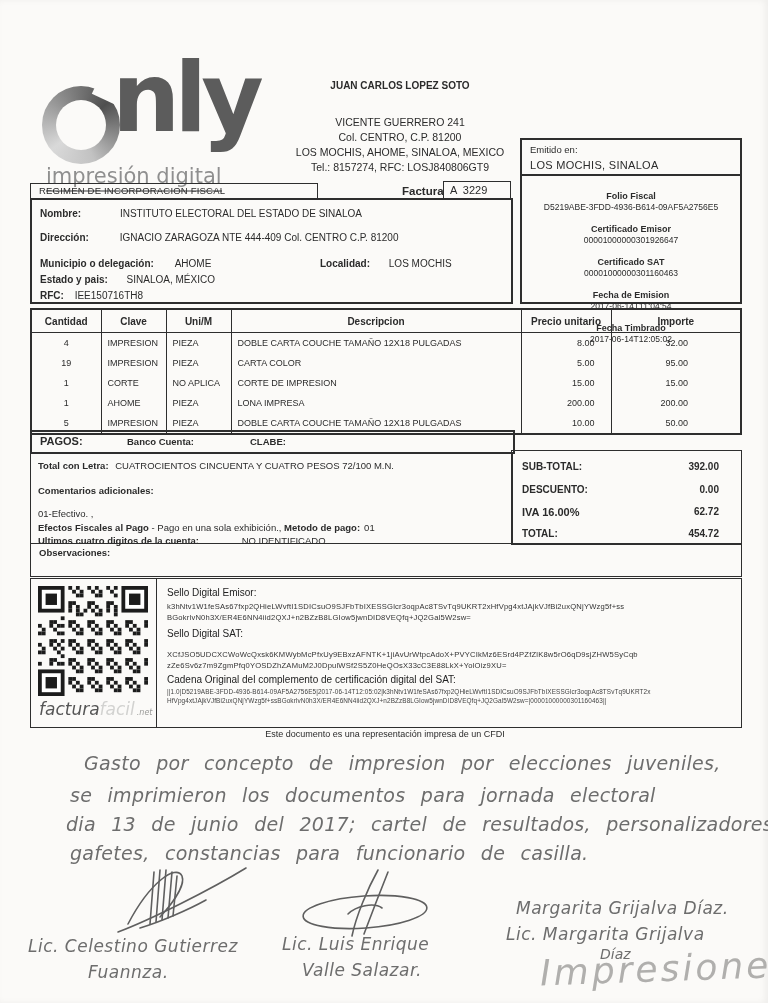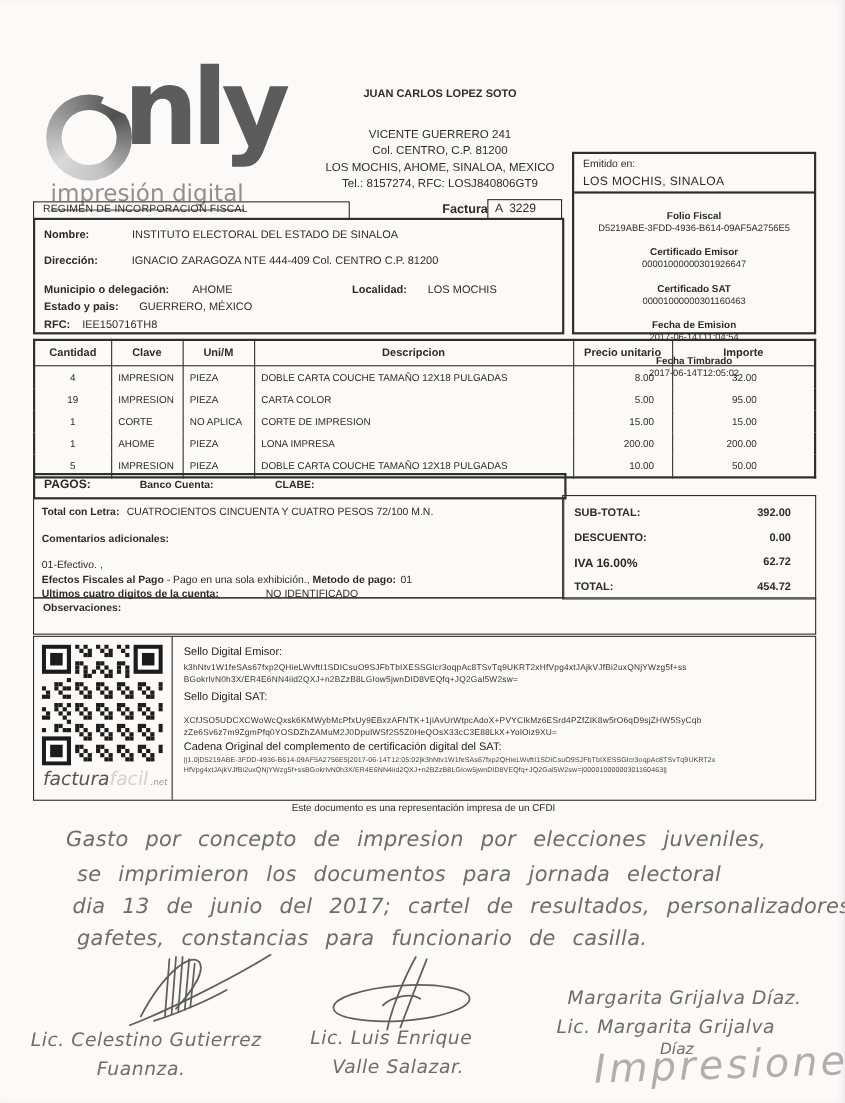--- a/index.html
+++ b/index.html
@@ -112,21 +112,21 @@
   <div class="frow" style="left:40px;top:258px;">
     <span class="lbl">Municipio o delegación:</span>
     <span style="margin-left:10px;">AHOME</span>
   </div>
   <div class="frow" style="left:320px;top:258px;">
     <span class="lbl">Localidad:</span>
     <span style="margin-left:8px;">LOS MOCHIS</span>
   </div>
   <div class="frow" style="left:40px;top:274px;">
     <span class="lbl">Estado y pais:</span>
-    <span style="margin-left:8px;">GUERRERO, MÉXICO</span>
+    <span style="margin-left:8px;">SINALOA, MÉXICO</span>
   </div>
   <div class="frow" style="left:40px;top:290px;">
     <span class="lbl">RFC:</span>
     <span>IEE150716TH8</span>
   </div>
 
   <div class="abs" style="left:30px;top:308px;">
     <table class="items" style="border:2px solid #2e2e2e;height:122px;">
       <colgroup>
           <col style="width:70px">
@@ -471,21 +471,21 @@
       <div class="sello-txt" style="margin-top:10px;">XCfJSO5UDCXCWoWcQxsk6KMWybMcPfxUy9EBxzAFNTK+1jiAvUrWtpcAdoX+PVYCIkMz6ESrd4PZfZlK8w5rO6qD9sjZHW5SyCqb</div>
       <div class="sello-txt">zZe6Sv6z7m9ZgmPfq0YOSDZhZAMuM2J0DpulWSf2S5Z0HeQOsX33cC3E88LkX+YolOiz9XU=</div>
       <div class="sello-lbl" style="margin-top:3px;">Cadena Original del complemento de certificación digital del SAT:</div>
       <div class="cadena-txt" style="margin-top:2px;">||1.0|D5219ABE-3FDD-4936-B614-09AF5A2756E5|2017-06-14T12:05:02|k3hNtv1W1feSAs67fxp2QHieLWvftI1SDICsuO9SJFbTbIXESSGlcr3oqpAc8TSvTq9UKRT2x</div>
       <div class="cadena-txt">HfVpg4xtJAjkVJfBi2uxQNjYWzg5f+ssBGokrlvN0h3X/ER4E6NN4iid2QXJ+n2BZzB8LGIow5jwnDID8VEQfq+JQ2Gal5W2sw=|00001000000301160463||</div>
     </div>
   </div>
 
   <div class="abs ctr" style="left:30px;top:729px;width:710px;font-size:9px;">Este documento es una representación impresa de un CFDI</div>
 
-  <div class="abs hw hw-line" style="left:60px;top:752px;text-align:right;">Gasto por concepto de impresion por elecciones juveniles,</div>
+  <div class="abs hw hw-line" style="left:84px;top:752px;text-align:right;">Gasto por concepto de impresion por elecciones juveniles,</div>
   <div class="abs hw hw-line" style="left:70px;top:784px;">se imprimieron los documentos para jornada electoral</div>
   <div class="abs hw hw-line" style="left:66px;top:813px;">dia 13 de junio del 2017; cartel de resultados, personalizadores,</div>
   <div class="abs hw hw-line" style="left:70px;top:842px;">gafetes, constancias para funcionario de casilla.</div>
 
   <svg class="abs" style="left:110px;top:862px;" width="140" height="80" viewBox="0 0 140 80">
     <g fill="none" stroke="#5f5f5f" stroke-width="1.6" stroke-linecap="round">
       <path d="M18 62 C40 20, 66 2, 72 14 C76 24, 60 44, 50 55"></path>
       <path d="M44 10 L40 62"></path>
         <path d="M50 8 L46 60"></path>
         <path d="M56 8 L52 58"></path>

